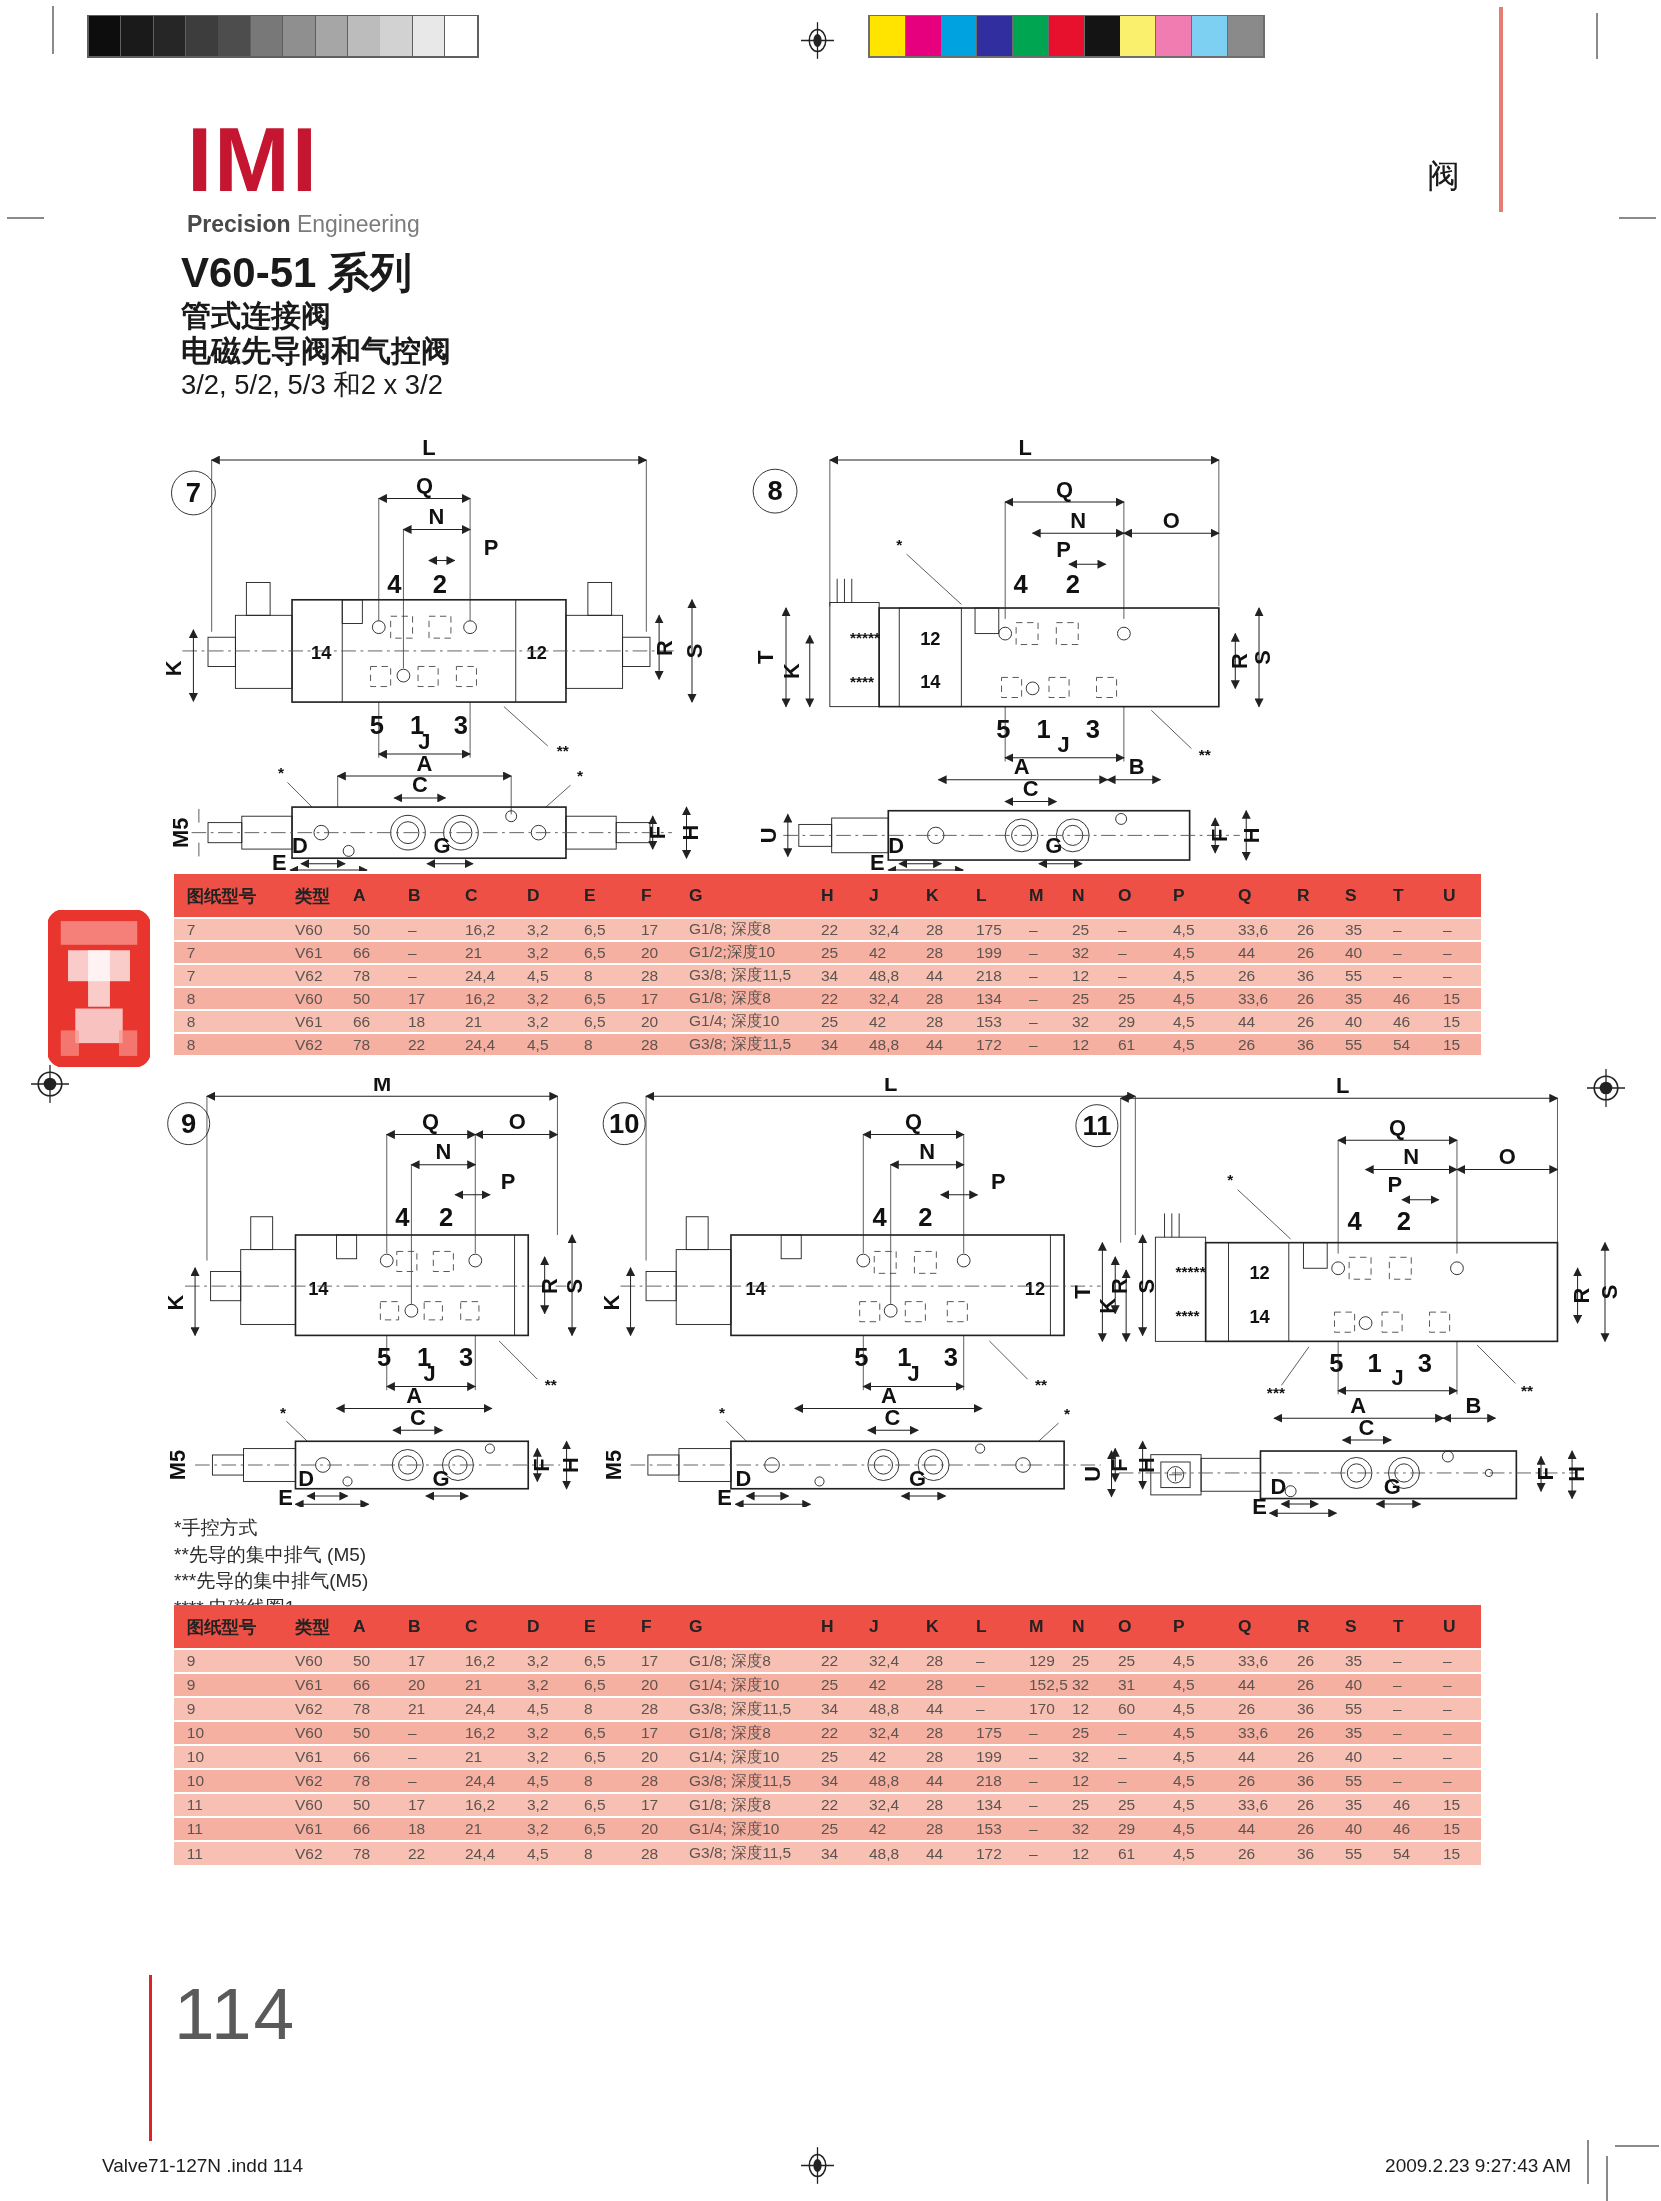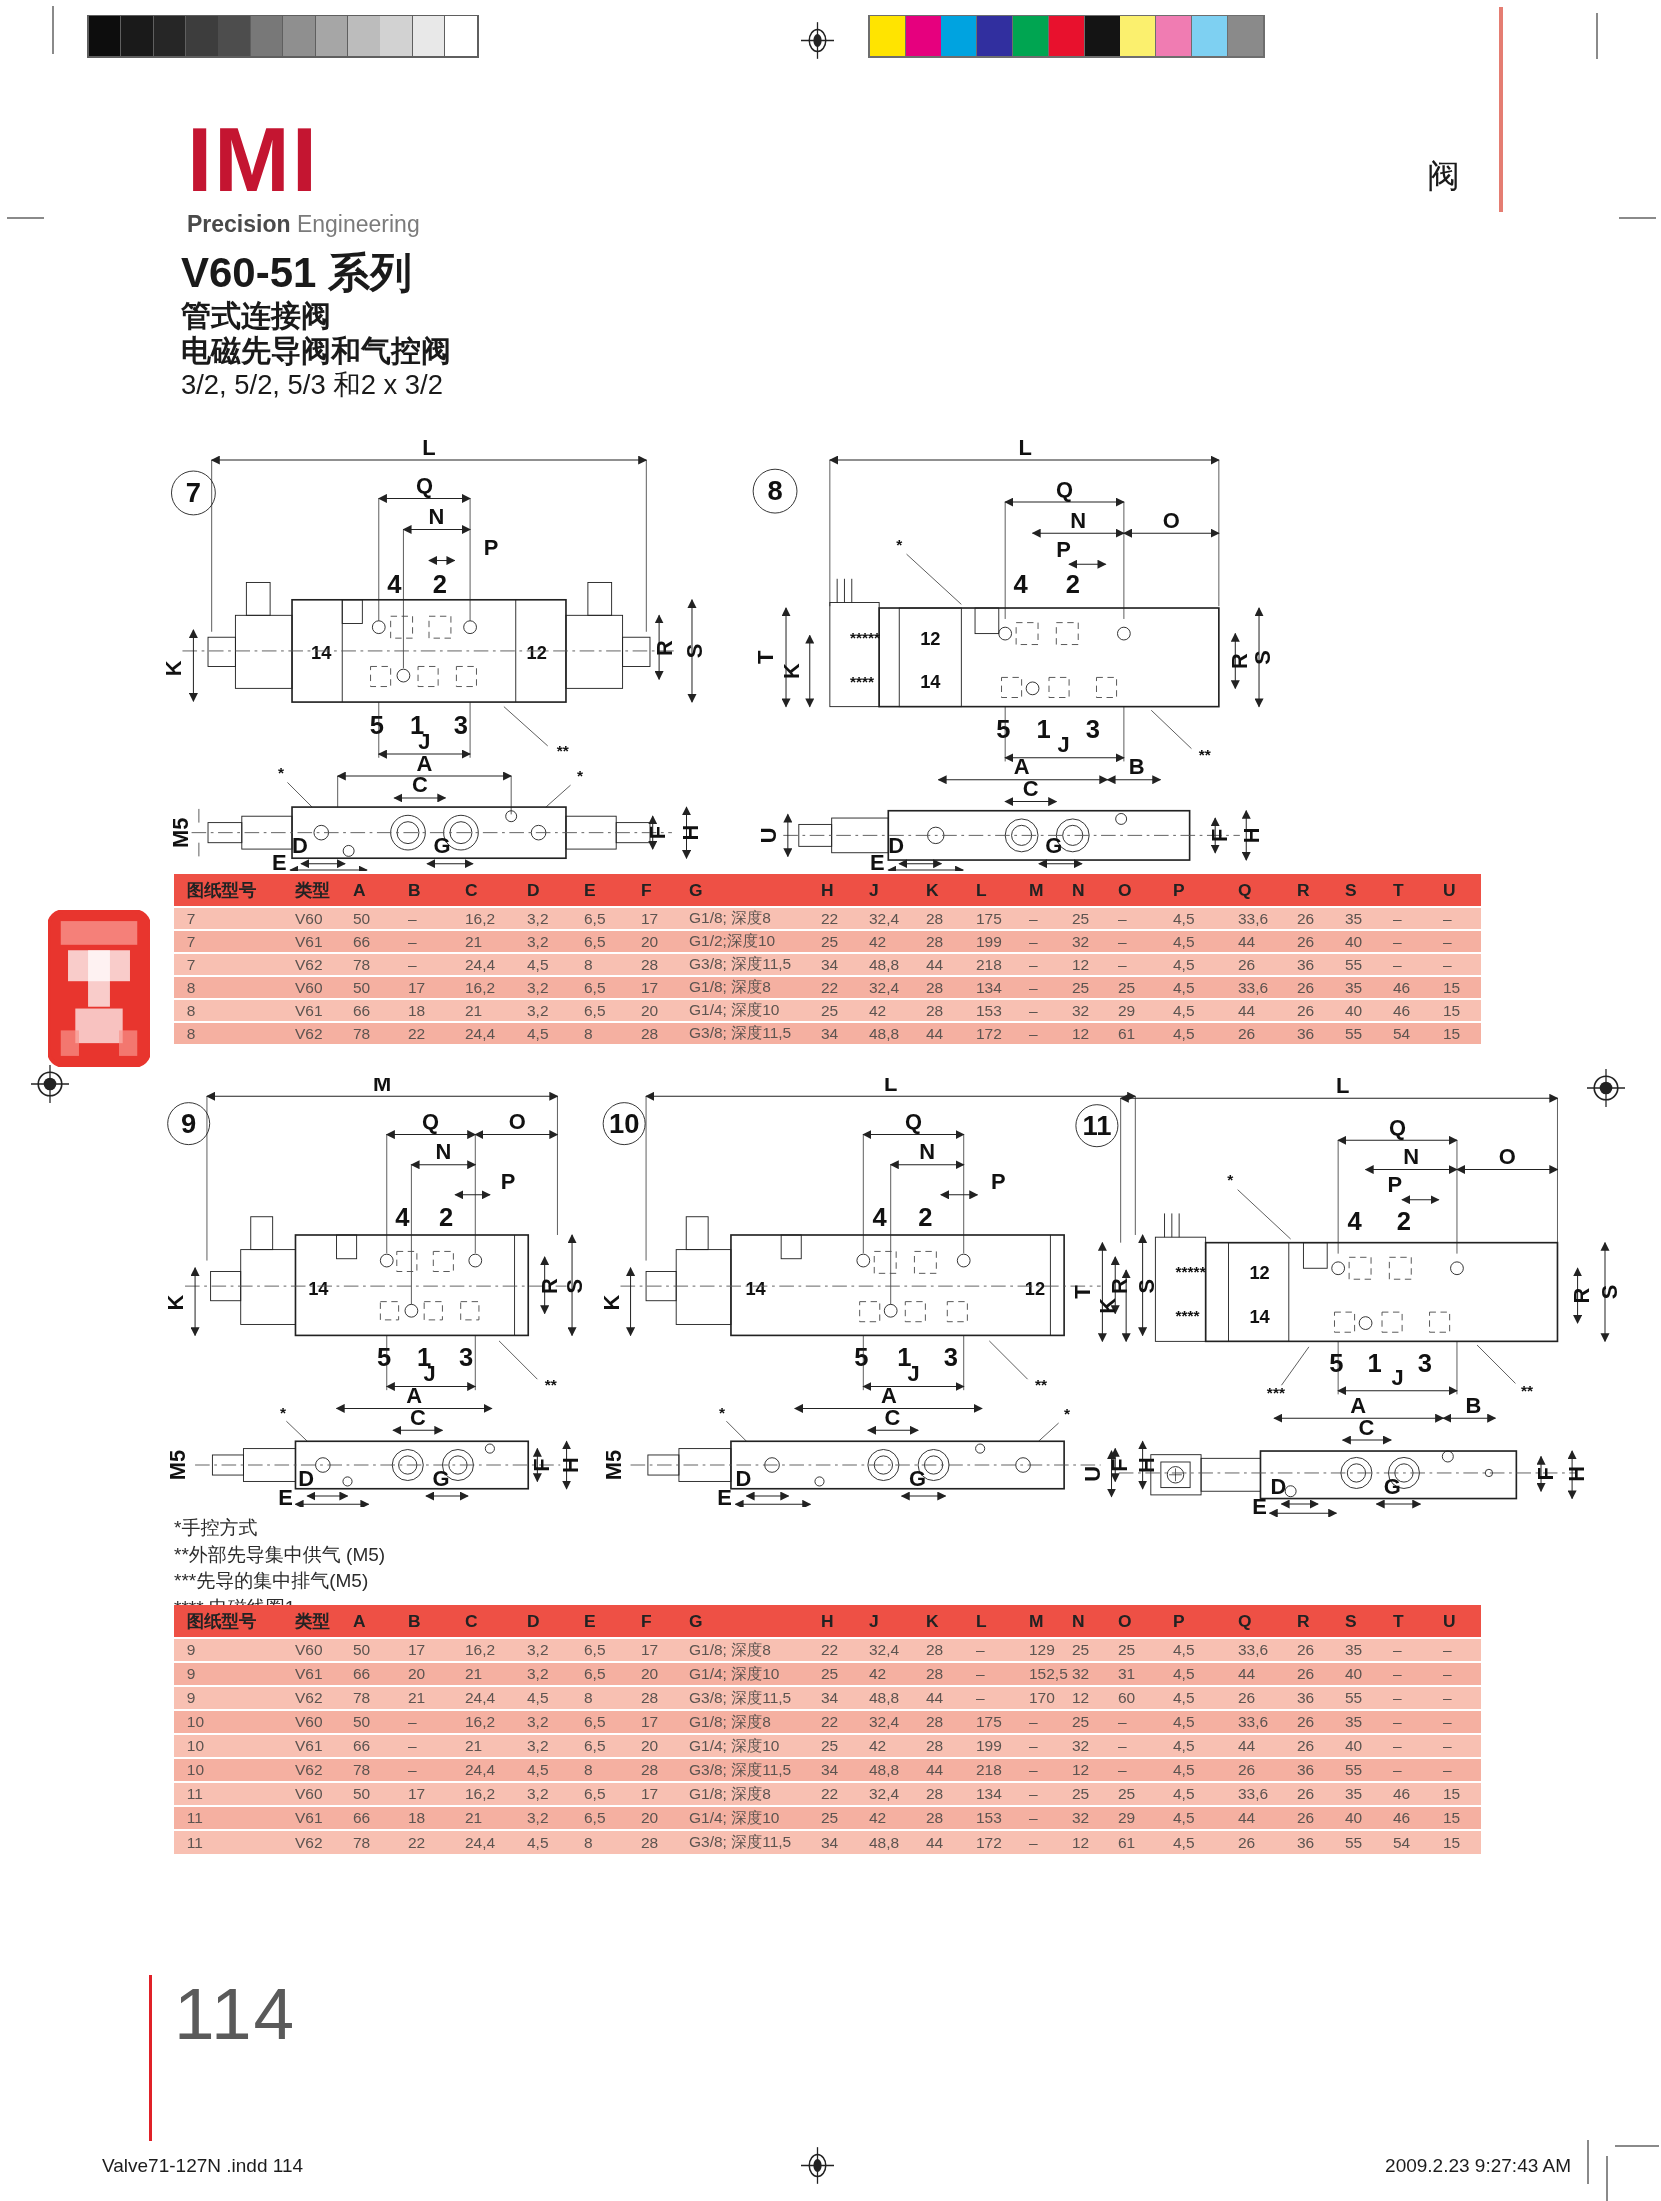--- a/index.html
+++ b/index.html
@@ -15,21 +15,21 @@
   .brand b{color:#4a4a4a;}
   
   .t1{font-size:42px;font-weight:bold;}
   .t2{font-size:30px;font-weight:bold;line-height:1.18;}
   .t3{font-size:27.4px;}
   
   table.dimtbl{border-collapse:collapse;table-layout:fixed;}
   table.dimtbl th{font-size:17.4px;font-weight:bold;text-align:left;color:#222;padding:0;}
   table.dimtbl td{font-size:15.5px;text-align:left;color:#5d5450;padding:0;overflow:hidden;white-space:nowrap;}
   table.dimtbl th:first-child,table.dimtbl td:first-child{padding-left:12.8px;}
-  table.dimtbl thead tr{height:33px;}
+  table.dimtbl thead tr{height:44px;}
   table.dimtbl tbody tr{border-top:2.7px solid #fff;}
   #table1 tbody tr{height:22px;}
   #table2 tbody tr{height:24px;}
   
   .fnote{font-size:19px;line-height:26.5px;color:#2b2b2b;}
   
   .pagenum{font-size:73px;color:#5a5a5a;letter-spacing:1.8px;}
   .footer-txt{font-size:19px;color:#1c1c1c;}
   
   svg .k{fill:none;stroke:#222;stroke-width:1.8;}
@@ -803,21 +803,21 @@
             <td>55</td>
             <td>54</td>
             <td>15</td>
           </tr>
         </tbody>
     </table>
   </div>
 
   <div class="abs fnote" style="left:174px;top:1515px;">
     <div>*手控方式</div>
-    <div>**外部先导集中供气 (M5)</div>
+    <div>**先导的集中排气 (M5)</div>
     <div>***先导的集中排气(M5)</div>
     <div>**** 电磁线圈1</div>
     <div>*****电磁线圈2</div>
   </div>
 
   <div class="abs" style="left:174px;top:1605px;">
     <table class="dimtbl" id="table2" style="width:1299px;">
       <colgroup>
         <col style="width:121px">
           <col style="width:58px">

